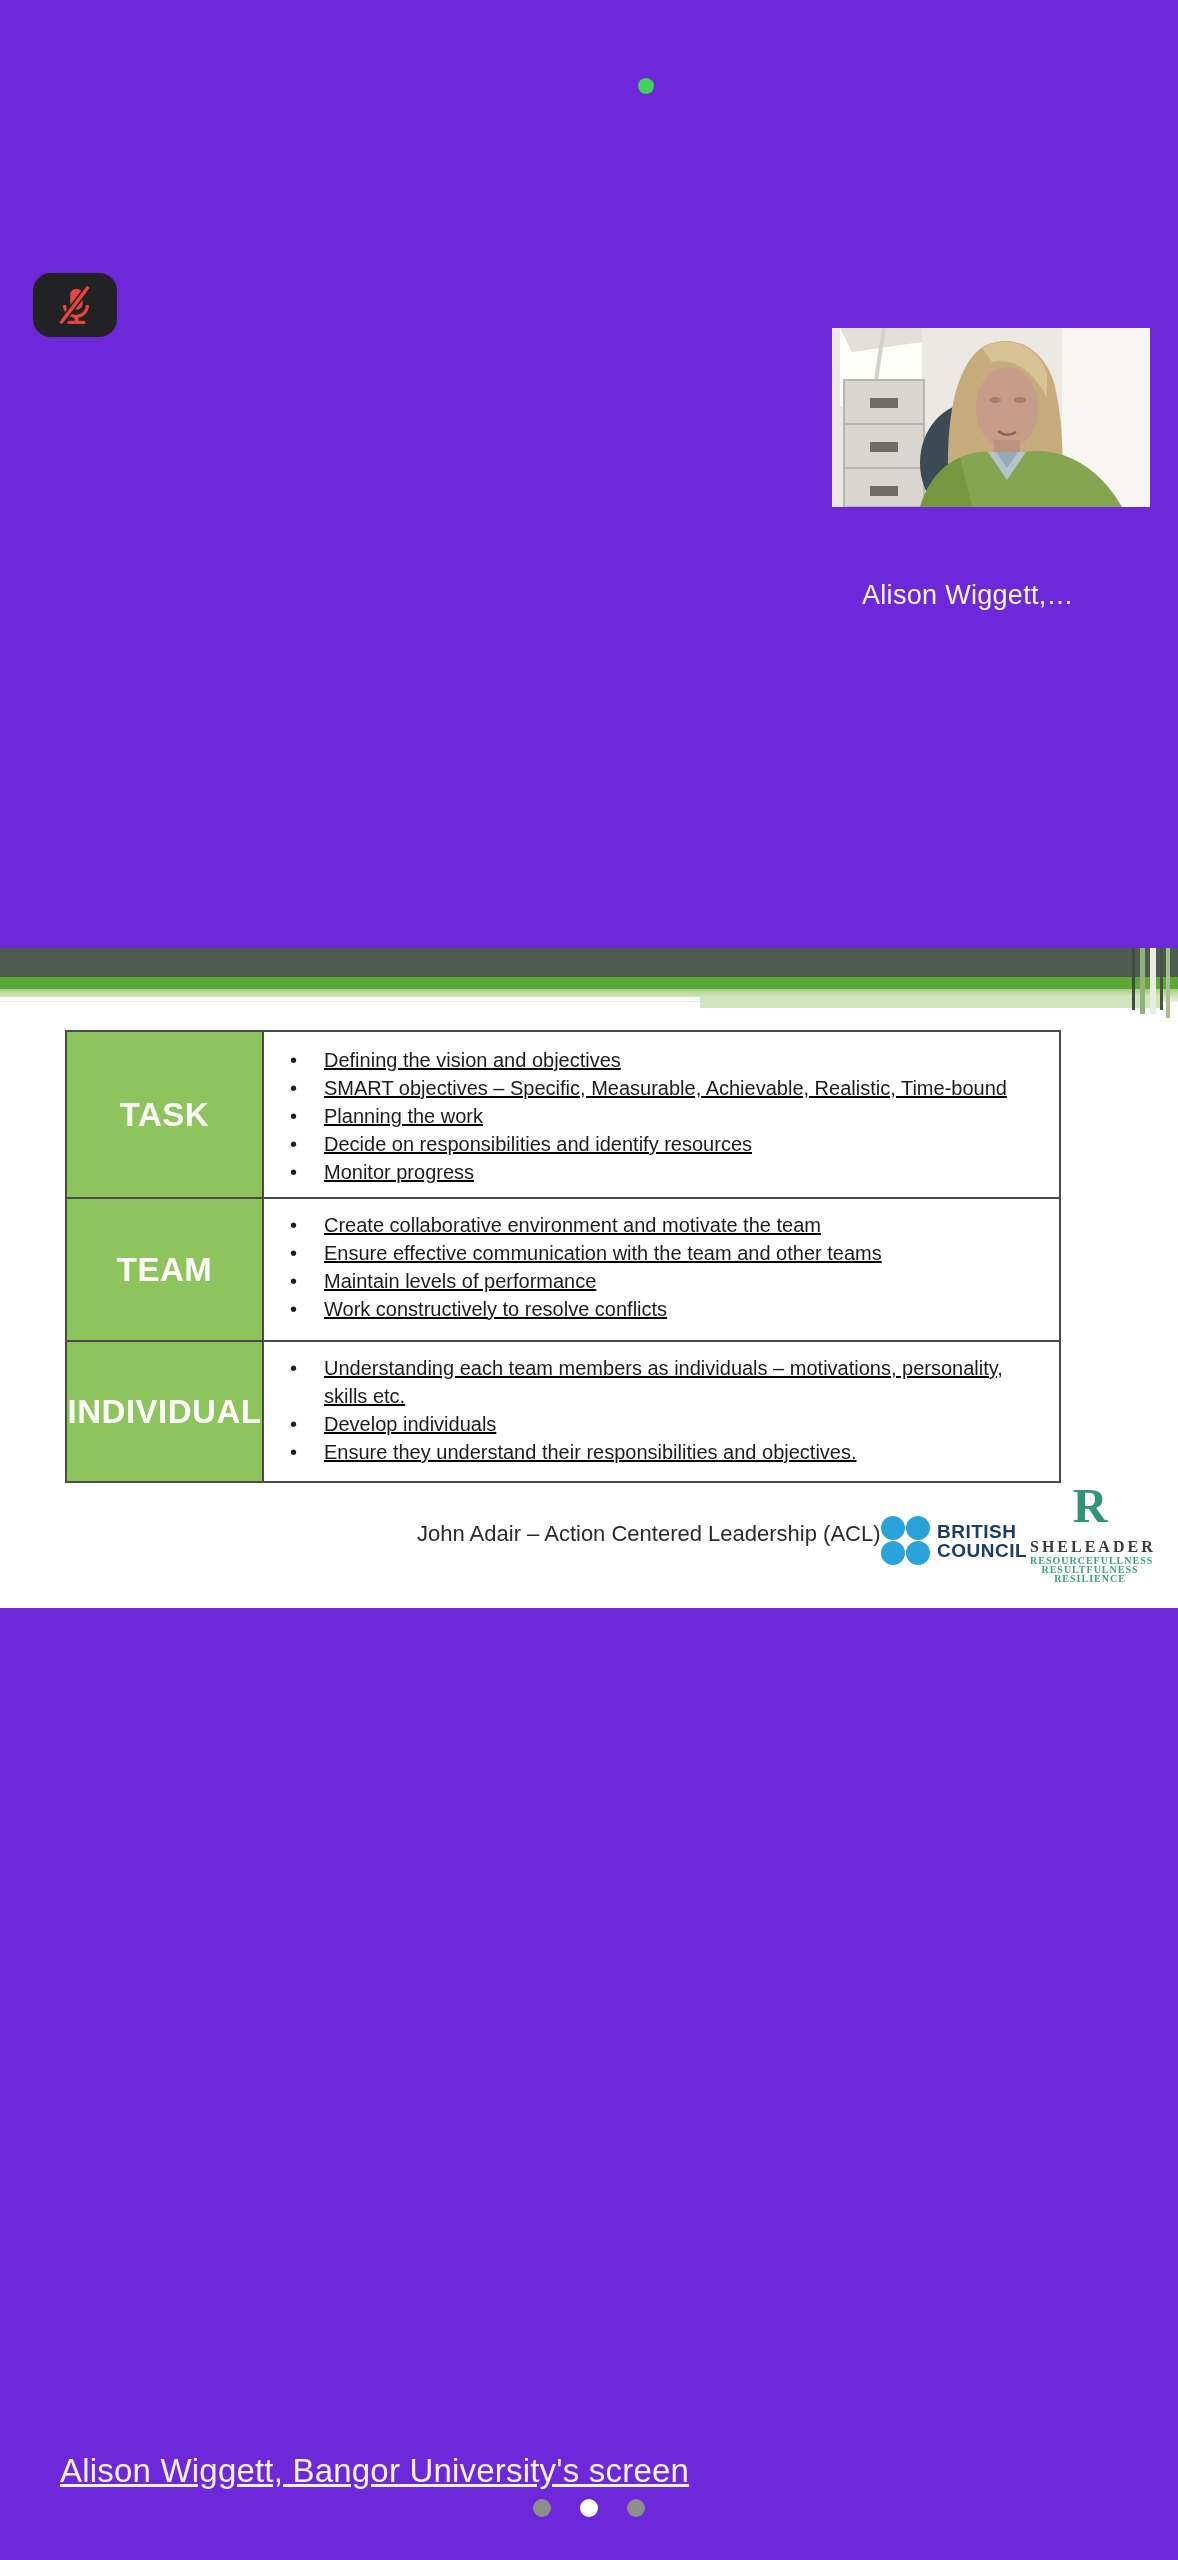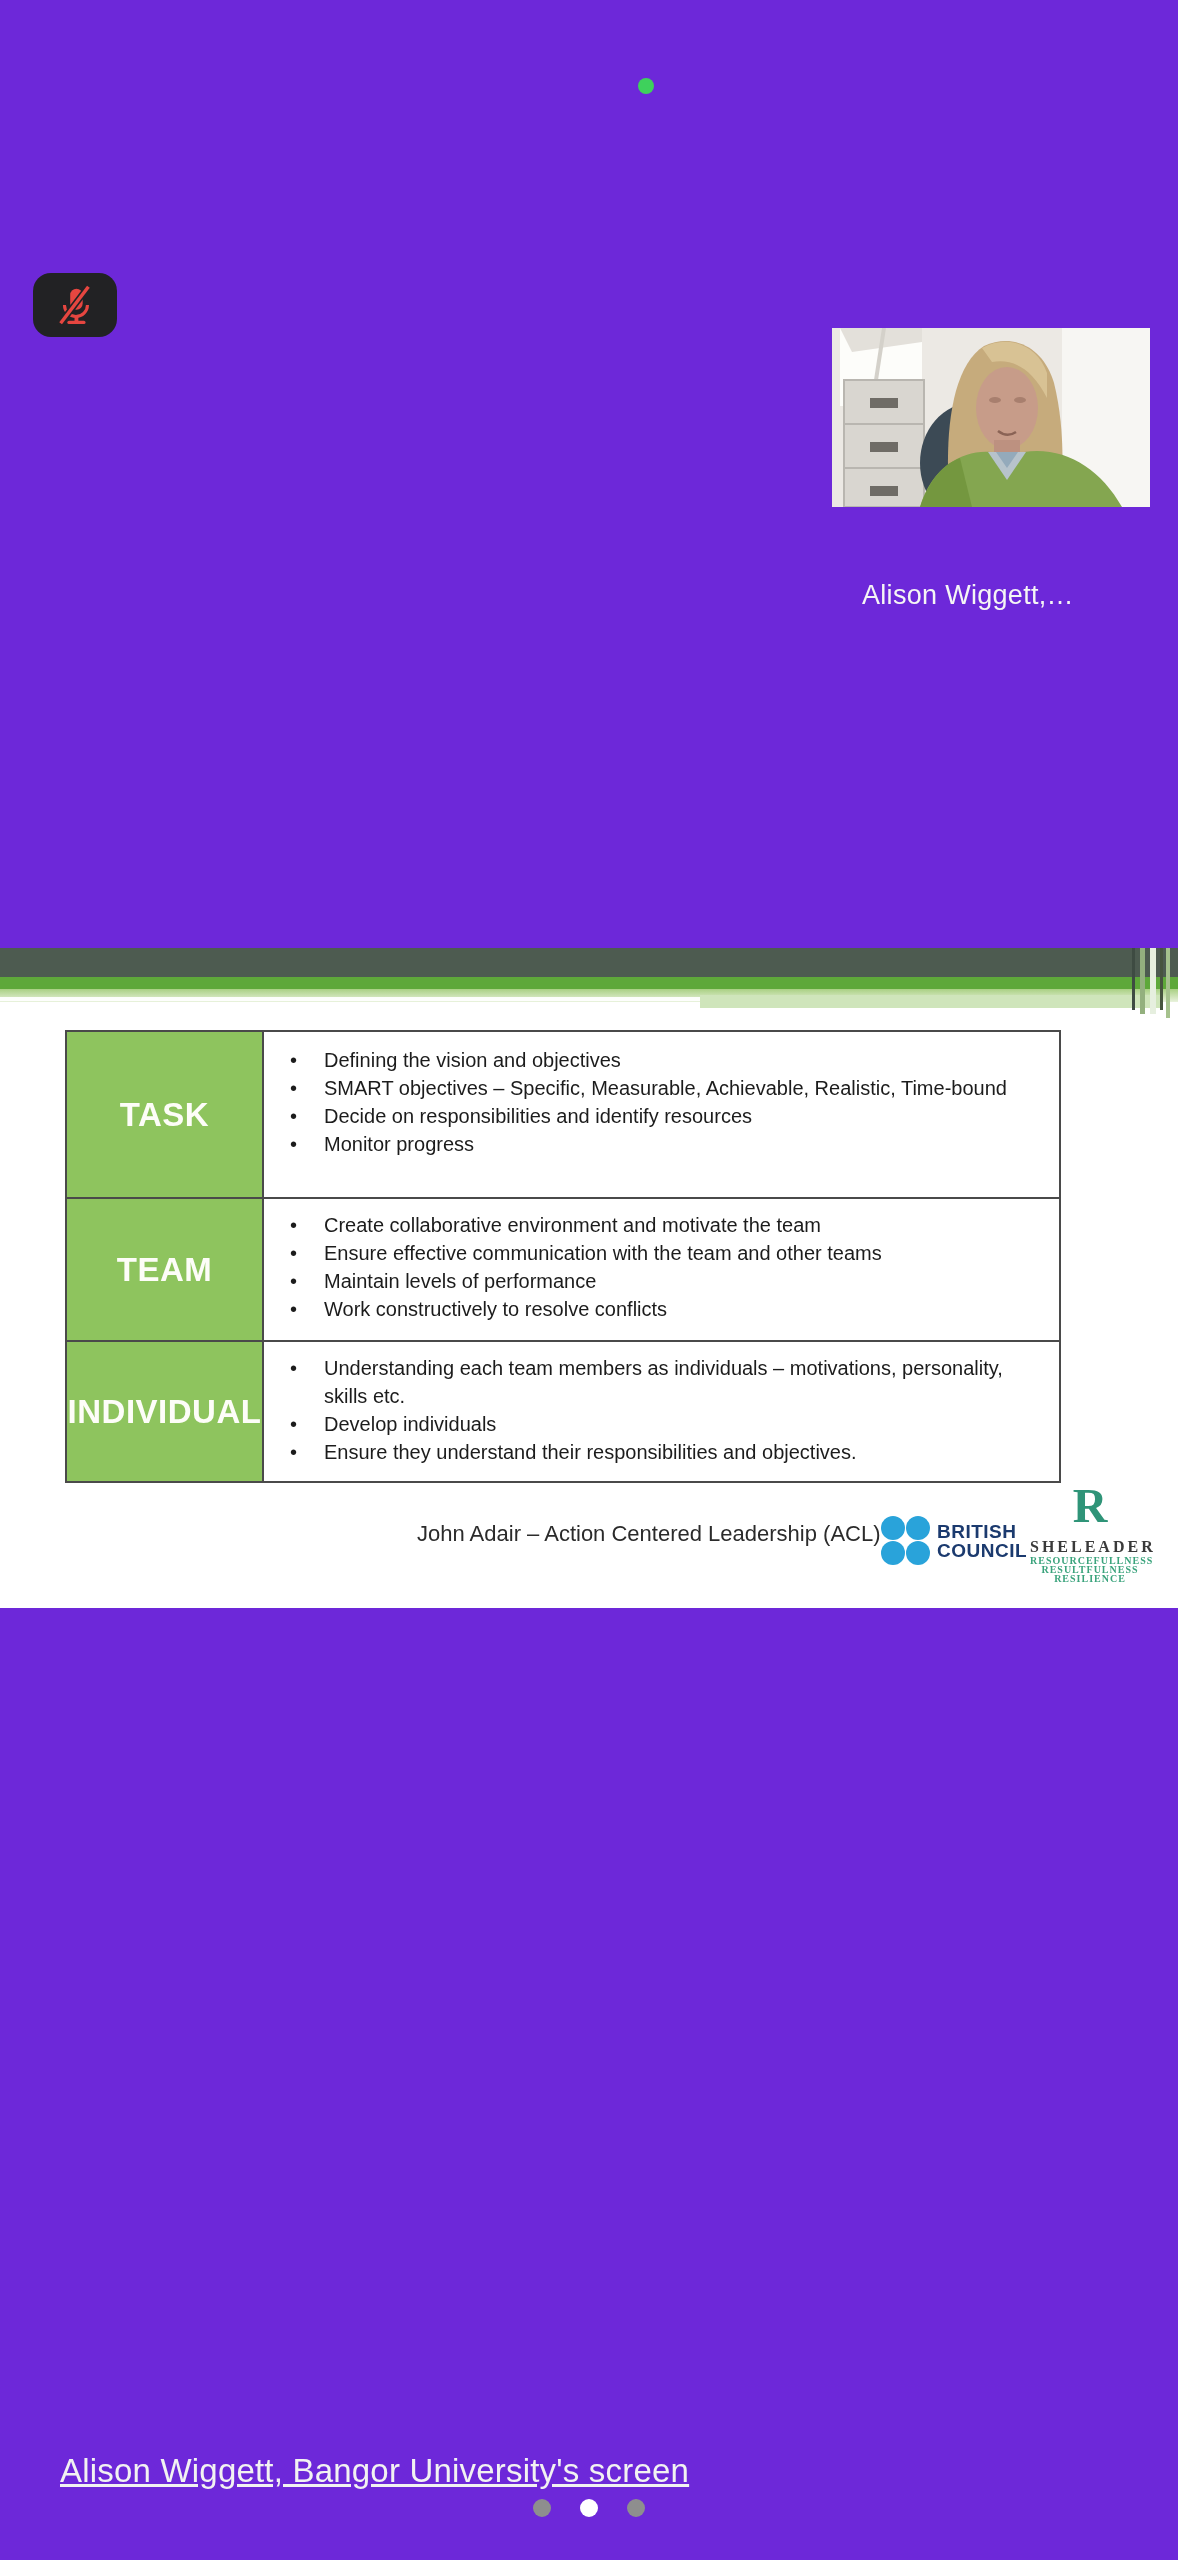--- a/index.html
+++ b/index.html
@@ -34,21 +34,21 @@
   .vs4 { left:1160px; width:3px; height:62px; background:#47543f; }
   .vs5 { left:1166px; width:4px; height:70px; background:#a5c18d; }
 
   
   .acl-table { position:absolute; left:65px; top:82px; width:996px; border:2px solid #4a4a4a; }
   .acl-row { display:flex; border-bottom:2px solid #4a4a4a; }
   .acl-row:last-child { border-bottom:none; }
   .acl-label { width:197px; flex:0 0 197px; background:#8ec45e; border-right:2px solid #4a4a4a;
     display:flex; align-items:center; justify-content:center;
     color:#fdfdf8; font-weight:bold; font-size:33px; letter-spacing:.5px; }
-  .acl-bullets { flex:1; list-style:none; padding:12px 14px 10px 0; }
+  .acl-bullets { flex:1; list-style:none; padding:12px 14px 10px 0;text-decoration:underline; }
   .row-task .acl-bullets { padding-top:14px; }
   .row-task  { height:167px; }
   .row-team  { height:143px; }
   .row-individual { height:139px; }
   .acl-bullets li { position:relative; padding-left:60px; font-size:20px; line-height:28px; color:#1c1c1c; }
   .acl-bullets li::before { content:"•"; position:absolute; left:26px; top:0; color:#1c1c1c; }
 
   
   .caption { position:absolute; left:417px; top:573px; font-size:22px; color:#2b2b2b; }
 
@@ -128,20 +128,21 @@
     <div class="vstripe vs3"></div>
     <div class="vstripe vs4"></div>
     <div class="vstripe vs5"></div>
 
     <div class="acl-table">
       <div class="acl-row row-task">
         <div class="acl-label">TASK</div>
         <ul class="acl-bullets">
           <li>Defining the vision and objectives</li>
           <li>SMART objectives – Specific, Measurable, Achievable, Realistic, Time-bound</li>
+          <li>Planning the work</li>
           <li>Decide on responsibilities and identify resources</li>
           <li>Monitor progress</li>
         </ul>
       </div>
       <div class="acl-row row-team">
         <div class="acl-label">TEAM</div>
         <ul class="acl-bullets">
           <li>Create collaborative environment and motivate the team</li>
           <li>Ensure effective communication with the team and other teams</li>
           <li>Maintain levels of performance</li>

